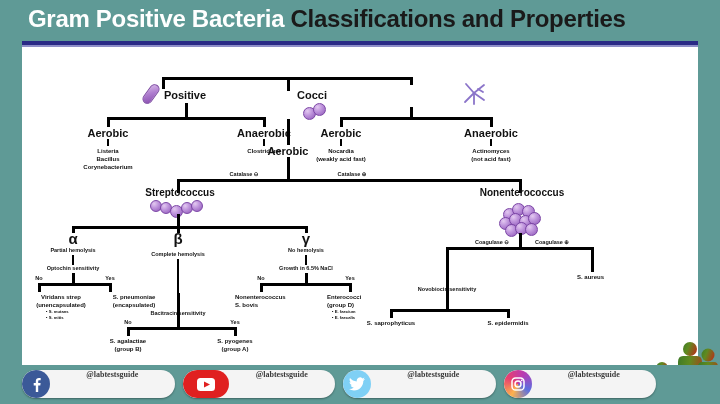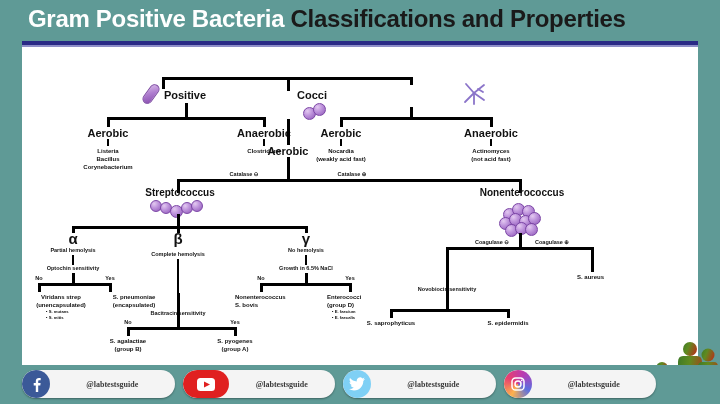--- a/index.html
+++ b/index.html
@@ -76,21 +76,21 @@
   .footer{
     position:absolute;left:0;top:365px;width:720px;height:39px;
     background:#5f9a96;
   }
   .social-wrap{
     position:absolute;left:22px;top:368px;width:634px;height:32px;
     display:flex;gap:8px;align-items:center;
   }
   .badge{
     flex:1;height:28px;border-radius:14px;background:#f4f4f4;
-    display:flex;align-items:center;position:relative;
+    display:flex;align-items:flex-start;position:relative;
     box-shadow:0 1px 2px rgba(0,0,0,.35);overflow:hidden;
   }
   .badge-icon{
     width:28px;height:28px;border-radius:50%;
     display:flex;align-items:center;justify-content:center;flex:0 0 auto;
     margin-left:0;
   }
   .badge-icon.big{width:46px;height:28px;border-radius:14px;}
   .badge-text{
     flex:1;text-align:center;font-size:8px;font-weight:bold;color:#3a3a3a;

